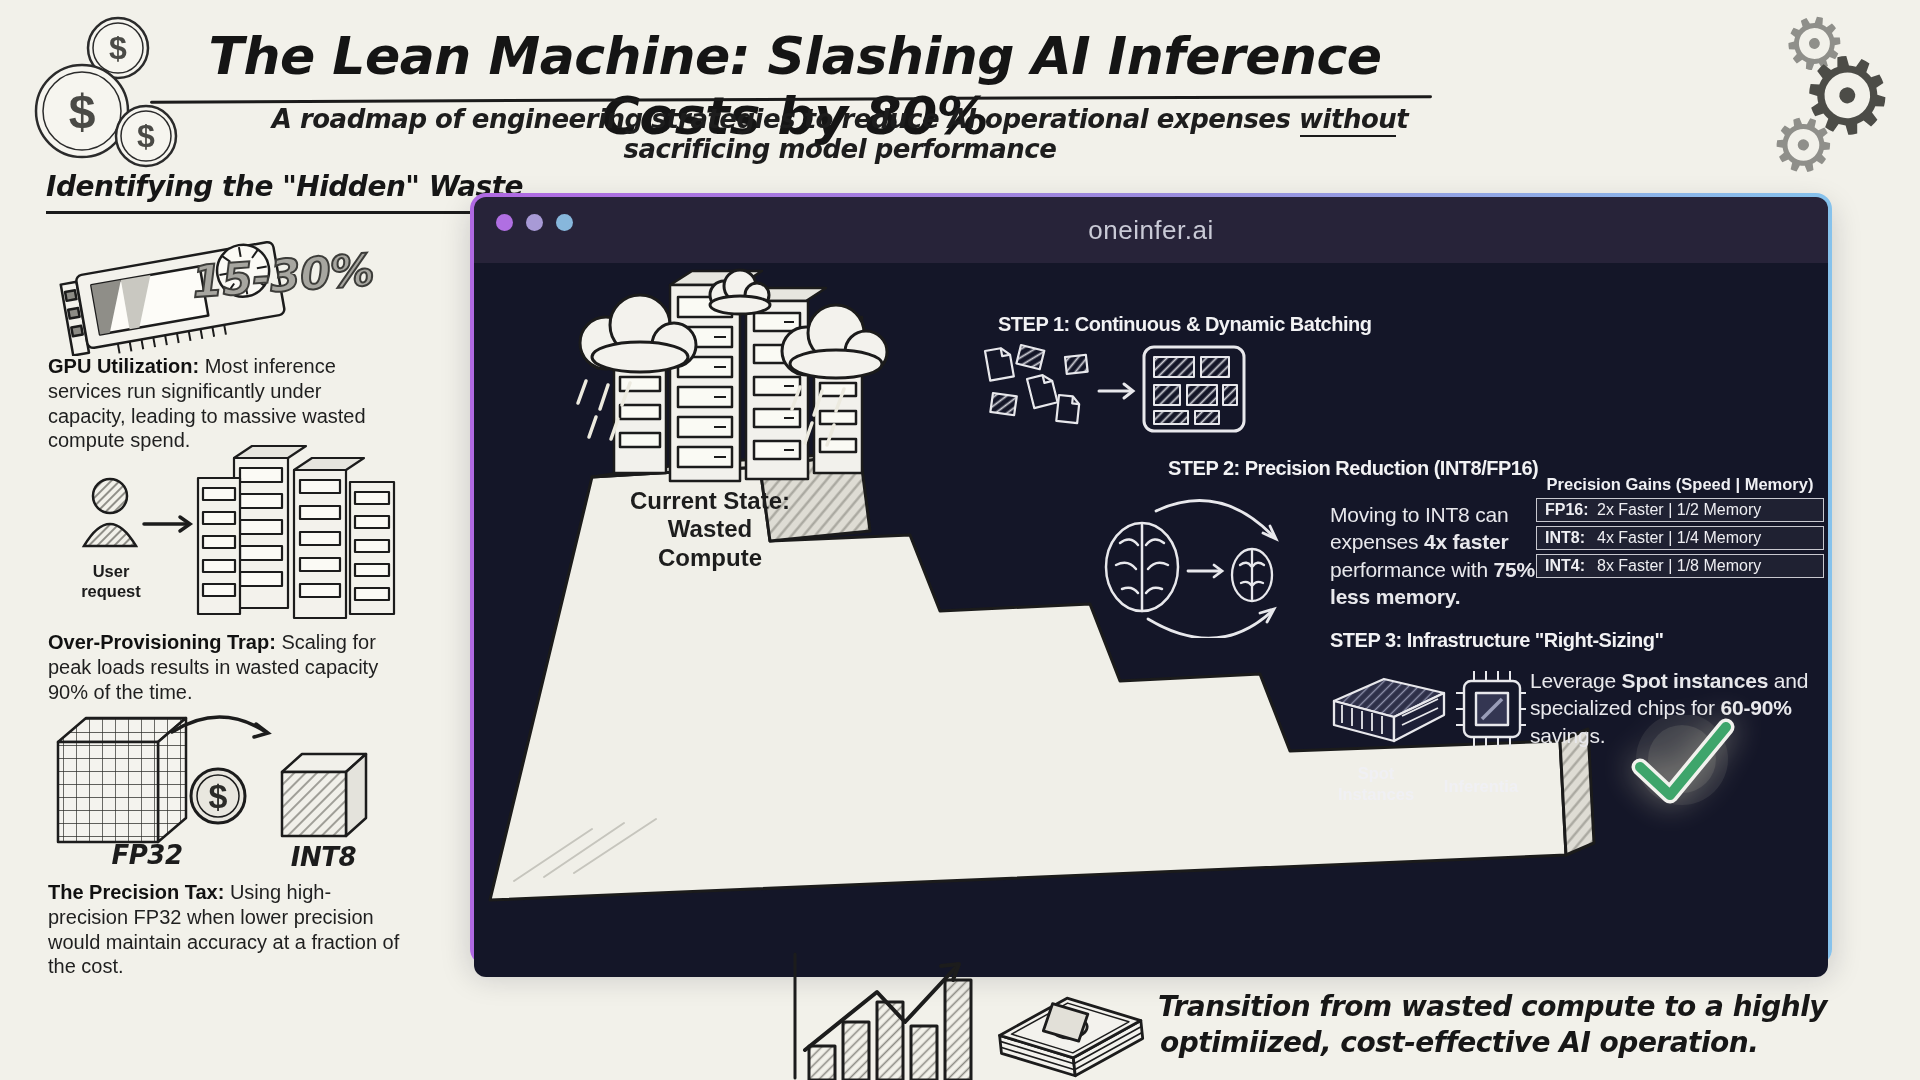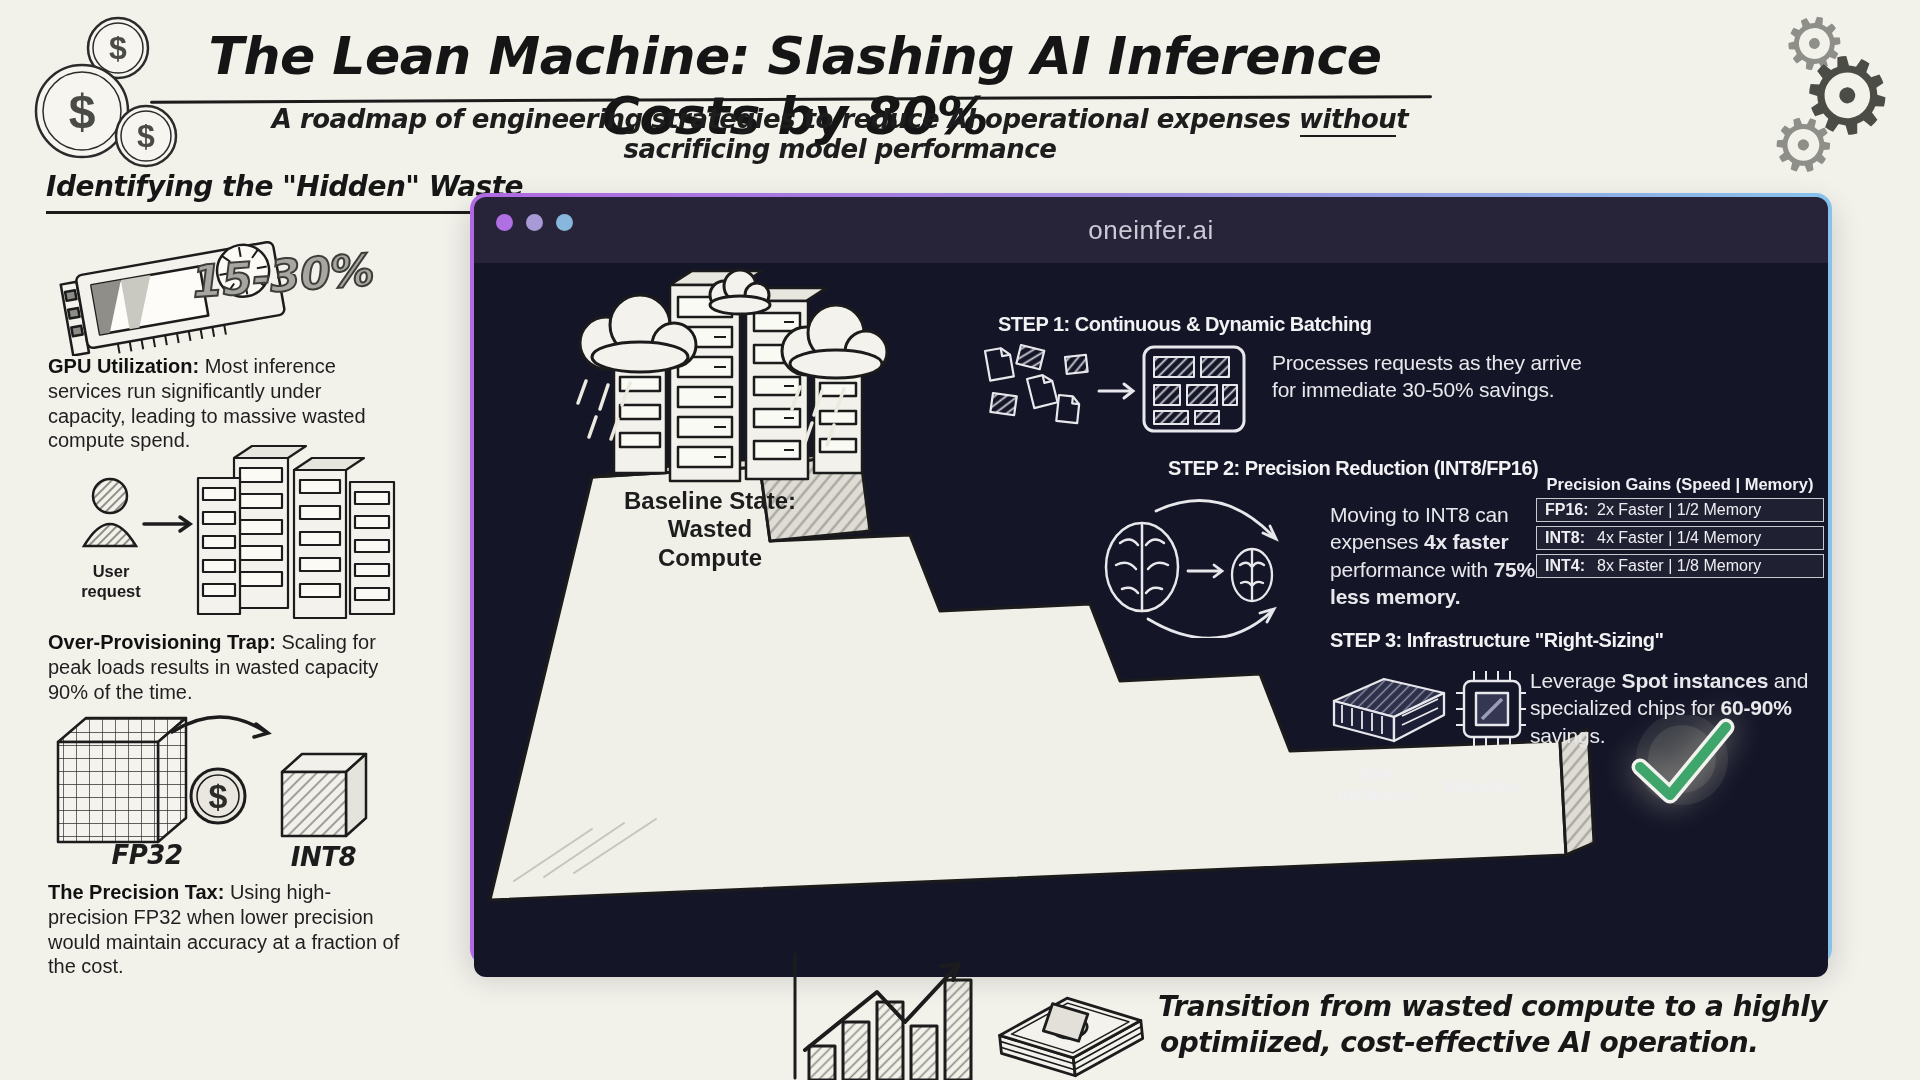--- a/index.html
+++ b/index.html
@@ -297,21 +297,21 @@
           <circle cx="392" cy="89" r="21"></circle>
           <ellipse cx="362" cy="101" rx="46" ry="14"></ellipse>
       </g>
       <g stroke="#eceadf" stroke-width="3.5" stroke-linecap="round">
         <path d="M112 118 l-8 22 M134 122 l-8 24 M156 120 l-8 22 M122 154 l-7 20 M144 156 l-7 20"></path>
         <path d="M326 124 l-8 22 M348 128 l-8 24 M370 126 l-8 22 M338 160 l-7 20 M360 162 l-7 20"></path>
       </g>
     </svg>
 
     <div class="abs cs-label">
-      <span style="display:block">Baseline State:</span>
+      <span style="display:block">Current State:</span>
       <span style="display:block">Wasted Compute</span>
     </div>
 
     <div class="abs wtitle s1-title">STEP 1: Continuous &amp; Dynamic Batching</div>
     <svg class="abs s1-icons" width="280" height="95" viewBox="0 0 280 95">
       <defs>
         <pattern id="hatchDoc" width="7" height="7" patternUnits="userSpaceOnUse" patternTransform="rotate(45)">
           <line x1="3.5" y1="0" x2="3.5" y2="7" stroke="#cfcfd6" stroke-width="1.8"></line>
         </pattern>
       </defs>
@@ -346,21 +346,20 @@
         <rect x="165" y="4" width="100" height="84" rx="10" fill="none" stroke-width="3"></rect>
         <rect x="175" y="14" width="40" height="20" fill="url(#hatchDoc)"></rect>
           <rect x="222" y="14" width="28" height="20" fill="url(#hatchDoc)"></rect>
         <rect x="175" y="42" width="26" height="20" fill="url(#hatchDoc)"></rect>
           <rect x="208" y="42" width="30" height="20" fill="url(#hatchDoc)"></rect>
           <rect x="244" y="42" width="14" height="20" fill="url(#hatchDoc)"></rect>
         <rect x="175" y="68" width="34" height="13" fill="url(#hatchDoc)"></rect>
           <rect x="216" y="68" width="24" height="13" fill="url(#hatchDoc)"></rect>
       </g>
     </svg>
-    <div class="abs wtext s1-desc">Processes requests as they arrive for immediate 30-50% savings.</div>
 
     <div class="abs wtitle s2-title">STEP 2: Precision Reduction (INT8/FP16)</div>
     <svg class="abs s2-icons" width="230" height="145" viewBox="0 0 230 145">
       <g stroke="#e8e8ec" stroke-width="2.5" fill="none" stroke-linecap="round">
         <ellipse cx="52" cy="74" rx="36" ry="44"></ellipse>
         <path d="M52 32 V118"></path>
         <path d="M30 50 q10 -8 18 2 M26 72 q12 -6 20 4 M32 96 q10 -4 16 4"></path>
         <path d="M74 50 q-10 -8 -18 2 M78 72 q-12 -6 -20 4 M72 96 q-10 -4 -16 4"></path>
       </g>
       <g stroke="#e8e8ec" stroke-width="2.3" fill="none" stroke-linecap="round">

